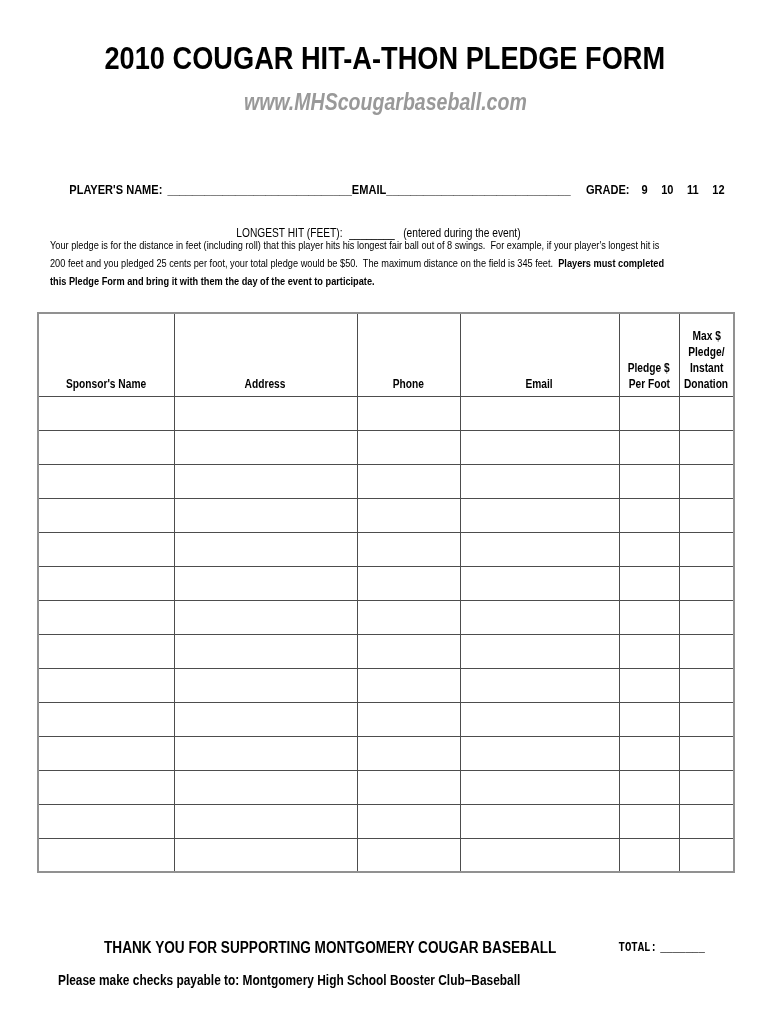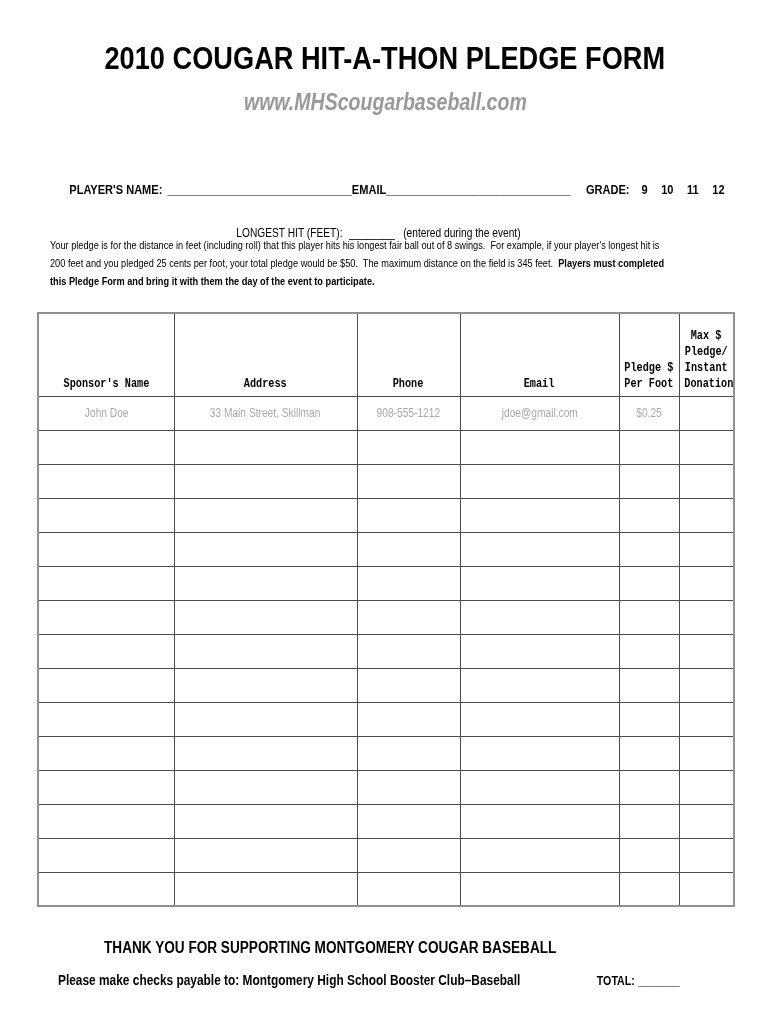--- a/index.html
+++ b/index.html
@@ -48,27 +48,27 @@
   table.grid { border-collapse: collapse; table-layout: fixed; width: 696px; border: 2px solid var(--border-outer); }
   table.grid col.col0 { width: 136px; }
   table.grid col.col1 { width: 183px; }
   table.grid col.col2 { width: 103px; }
   table.grid col.col3 { width: 159px; }
   table.grid col.col4 { width: 60px; }
   table.grid col.col5 { width: 55px; }
   table.grid th, table.grid td { border: 1px solid var(--border-inner); padding: 0; overflow: hidden; }
   table.grid thead tr { height: 83px; }
   table.grid th { vertical-align: bottom; text-align: center; font-size: 12px; font-weight: bold; padding-bottom: 4px; }
-  table.grid th div { line-height: 16px; font-family: Liberation Mono, monospace; }
+  table.grid th div { line-height: 16px; }
   table.grid tbody tr { height: 34px; }
   table.grid td { text-align: center; vertical-align: middle; font-size: 12px; }
   tr.sample-row td { color: var(--sample-gray); }
 
   .thanks-line { top: 921px; left: 95px; font-size: 16px; font-weight: bold; white-space: pre; }
-  .total-line { top: 946px; left: 578px; font-size: 12.5px; font-weight: bold; white-space: pre; }
+  .total-line { top: 913px; left: 578px; font-size: 12.5px; font-weight: bold; white-space: pre; font-family: Liberation Mono, monospace; }
   .checks-line { top: 956px; left: 50px; font-size: 14px; font-weight: bold; white-space: pre; }
 </style>
 </head>
 <body style="--subtitle-gray: #999999; --sample-gray: #a9a9a9; --border-inner: #4d4d4d; --border-outer: #919191;">
 
 <div class="abs title-wrap">
   <span class="cx85 ctr">2010 COUGAR HIT-A-THON PLEDGE FORM</span>
 </div>
 <div class="abs subtitle-wrap">
   <span class="cx85 ctr">www.MHScougarbaseball.com</span>
@@ -128,28 +128,20 @@
           </th>
           <th>
             <div><span class="cx85 ctr">Max $</span></div>
             <div><span class="cx85 ctr">Pledge/</span></div>
             <div><span class="cx85 ctr">Instant</span></div>
             <div><span class="cx85 ctr">Donation</span></div>
           </th>
         </tr>
       </thead>
       <tbody>
-        <tr class="sample-row">
-          <td><span class="cx85 ctr">John Doe</span></td>
-          <td><span class="cx85 ctr">33 Main Street, Skillman</span></td>
-          <td><span class="cx85 ctr">908-555-1212</span></td>
-          <td><span class="cx85 ctr">jdoe@gmail.com</span></td>
-          <td><span class="cx85 ctr">$0.25</span></td>
-          <td><span class="cx85 ctr"></span></td>
-        </tr>
         <tr>
           <td></td>
           <td></td>
           <td></td>
           <td></td>
           <td></td>
           <td></td>
         </tr>
         <tr>
           <td></td>

